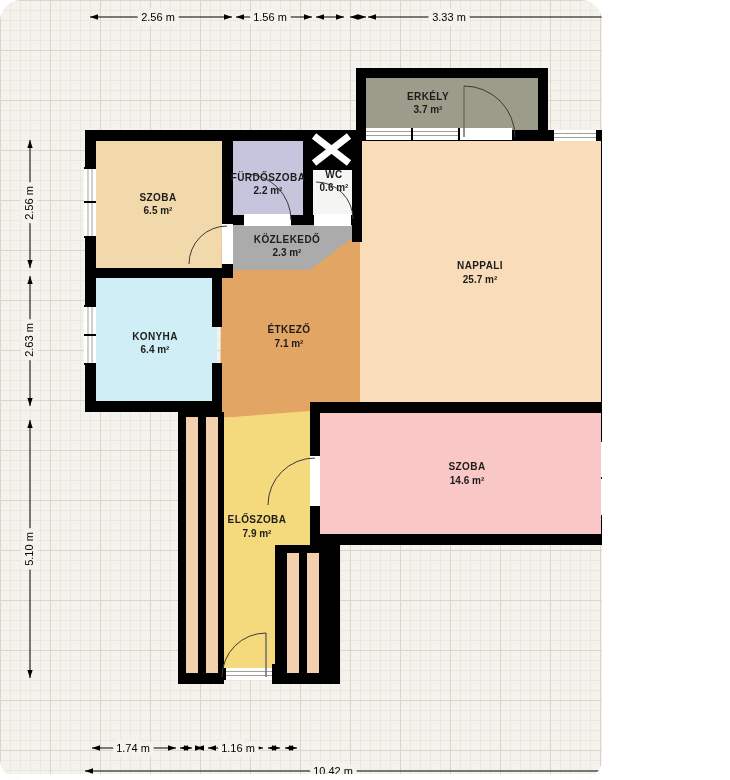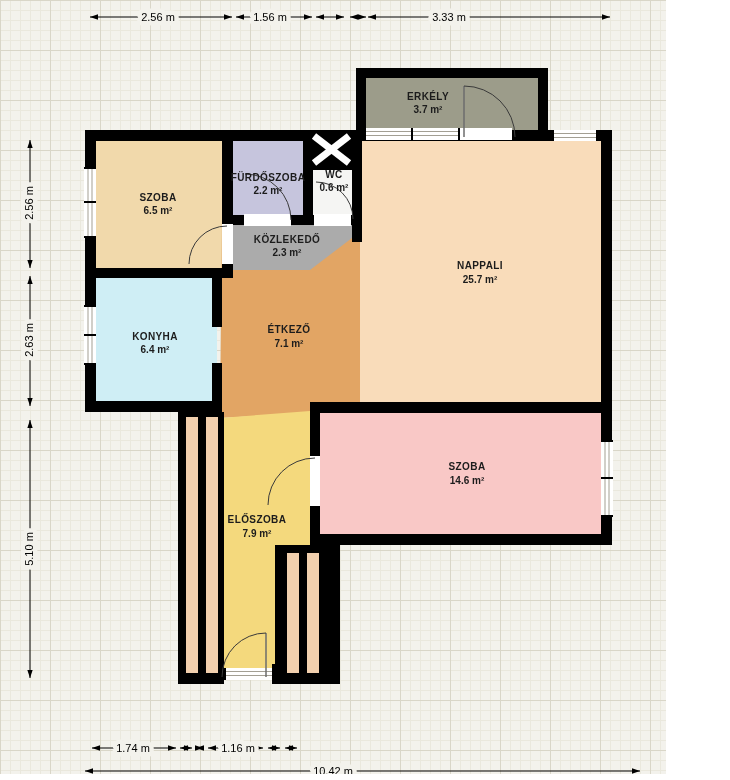--- a/index.html
+++ b/index.html
@@ -1,25 +1,26 @@
 <!DOCTYPE html>
 <html><head>
 <meta charset="utf-8">
 <style>
   html,body{margin:0;padding:0;}
   .canvas{
-    position:relative;width:666px;height:780px;overflow:hidden;
+    position:relative;width:602px;height:780px;overflow:hidden;
     background-color:#f3f2ec;
     background-image:
       linear-gradient(to right, #d9d6c8 1px, transparent 1px),
       linear-gradient(to bottom, #d9d6c8 1px, transparent 1px),
       linear-gradient(to right, #eae8dd 1px, transparent 1px),
       linear-gradient(to bottom, #eae8dd 1px, transparent 1px);
     background-size:50px 50px,50px 50px,10px 10px,10px 10px;
     font-family:"Liberation Sans","DejaVu Sans",sans-serif;
+    border-radius:21px;
   }
   svg{position:absolute;left:0;top:0;}
   .dim{stroke:#000;stroke-width:1;}
   .dimtxt{
     font-size:11px;fill:#000;text-anchor:middle;
     paint-order:stroke;stroke:#f3f2ec;stroke-width:9px;stroke-linejoin:round;
   }
   .roomname{font-size:10px;font-weight:bold;fill:#1c1c1c;text-anchor:middle;letter-spacing:.4px;}
   .roomarea{font-size:10px;font-weight:bold;fill:#1c1c1c;text-anchor:middle;}
   .wall{fill:#000;}

